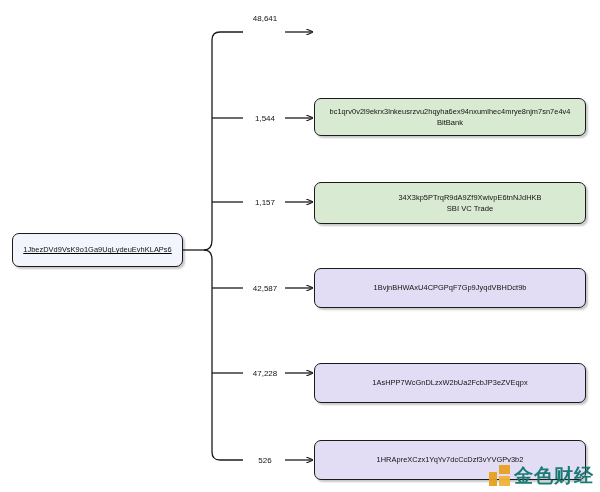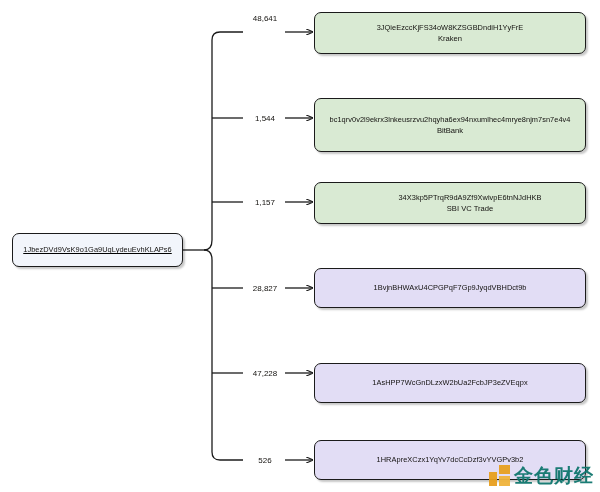--- a/index.html
+++ b/index.html
@@ -135,34 +135,30 @@
     <line x1="285" y1="118" x2="313" y2="118" stroke="#1b1b1b" stroke-width="1.3" marker-end="url(#arrowhead)"></line>
     <line x1="285" y1="202" x2="313" y2="202" stroke="#1b1b1b" stroke-width="1.3" marker-end="url(#arrowhead)"></line>
     <line x1="285" y1="288" x2="313" y2="288" stroke="#1b1b1b" stroke-width="1.3" marker-end="url(#arrowhead)"></line>
     <line x1="285" y1="373" x2="313" y2="373" stroke="#1b1b1b" stroke-width="1.3" marker-end="url(#arrowhead)"></line>
     <line x1="285" y1="460" x2="313" y2="460" stroke="#1b1b1b" stroke-width="1.3" marker-end="url(#arrowhead)"></line>
   </svg>
 
   <div class="edge-label" style="left:265px; top:18px;">48,641</div>
   <div class="edge-label" style="left:265px; top:118px;">1,544</div>
   <div class="edge-label" style="left:265px; top:202px;">1,157</div>
-  <div class="edge-label" style="left:265px; top:288px;">28,827</div>
+  <div class="edge-label" style="left:265px; top:288px;">42,587</div>
   <div class="edge-label" style="left:265px; top:373px;">47,228</div>
   <div class="edge-label" style="left:265px; top:460px;">526</div>
 
   <div class="node source" style="left:12px; top:233px; width:171px; height:34px;">
     <div class="node-addr">1JbezDVd9VsK9o1Ga9UqLydeuEvhKLAPs6</div>
   </div>
 
-  <div class="node green" style="left:314px; top:12px; width:272px; height:42px;">
-    <div class="node-addr">3JQieEzccKjFS34oW8KZSGBDndiH1YyFrE</div>
-    <div class="node-label">Kraken</div>
-  </div>
 
-  <div class="node green" style="left:314px; top:98px; width:272px; height:54px;">
+  <div class="node green" style="left:314px; top:98px; width:272px; height:38px;">
     <div class="node-addr">bc1qrv0v2l9ekrx3lnkeusrzvu2hqyha6ex94nxumlhec4mrye8njm7sn7e4v4</div>
     <div class="node-label">BitBank</div>
   </div>
 
   <div class="node green" style="left:314px; top:182px; width:272px; height:42px;padding-left:40px;">
     <div class="node-addr">34X3kp5PTrqR9dA9Zf9XwivpE6tnNJdHKB</div>
     <div class="node-label">SBI VC Trade</div>
   </div>
 
   <div class="node purple" style="left:314px; top:268px; width:272px; height:40px;">

